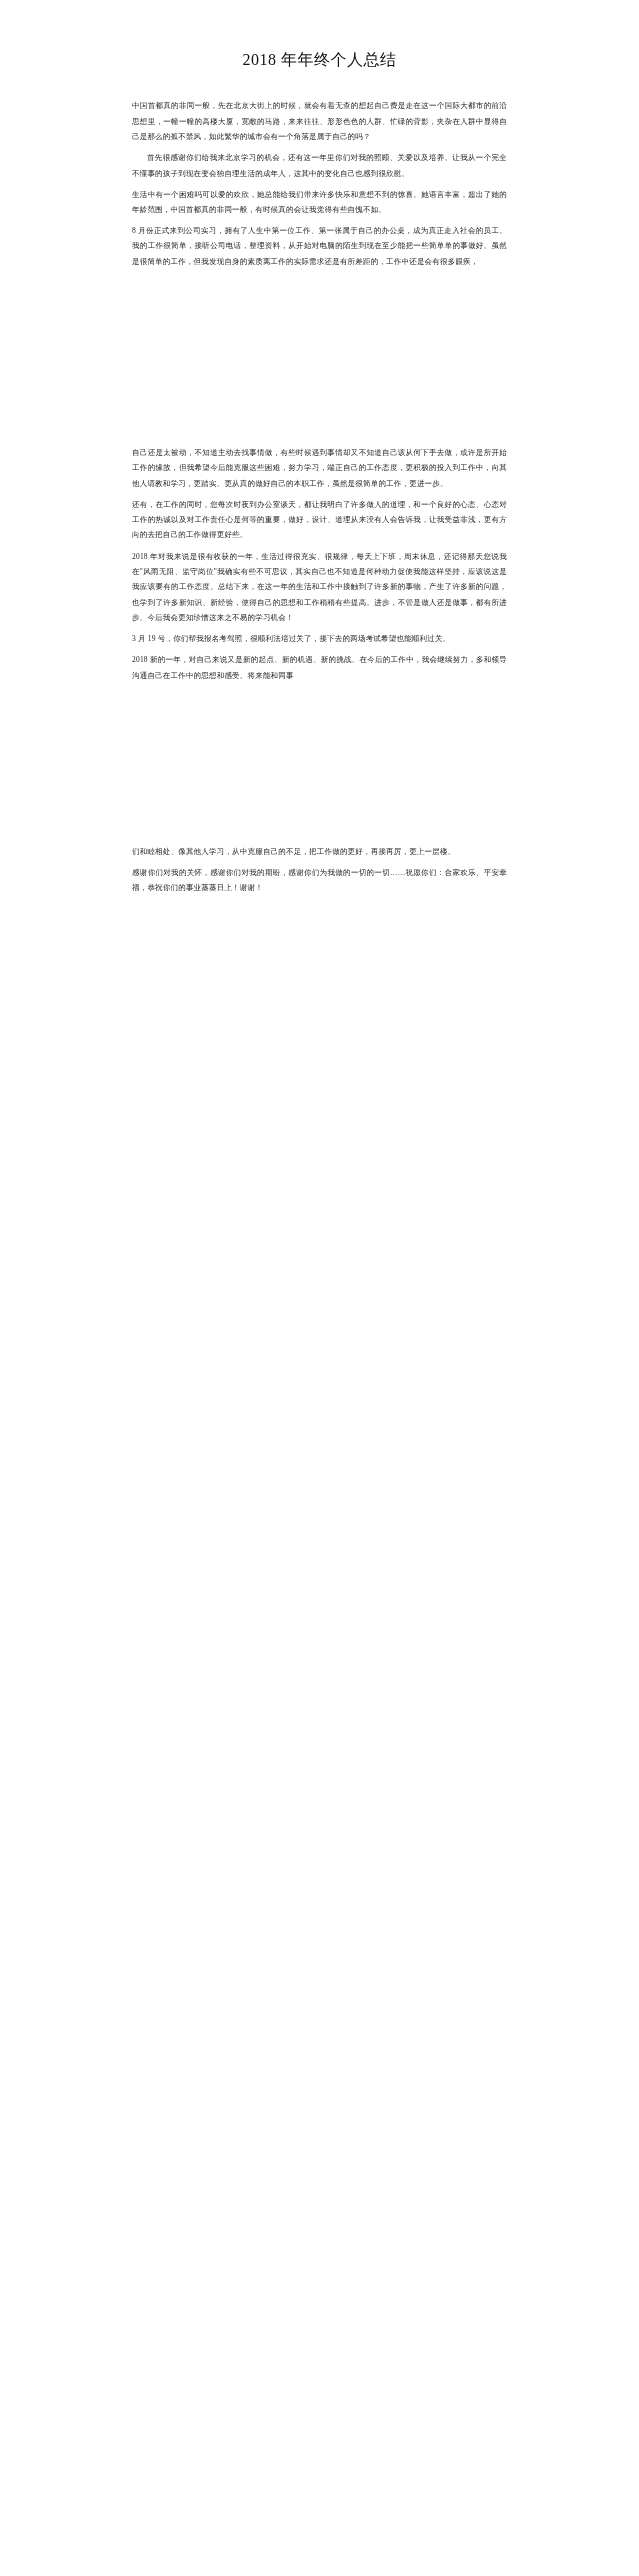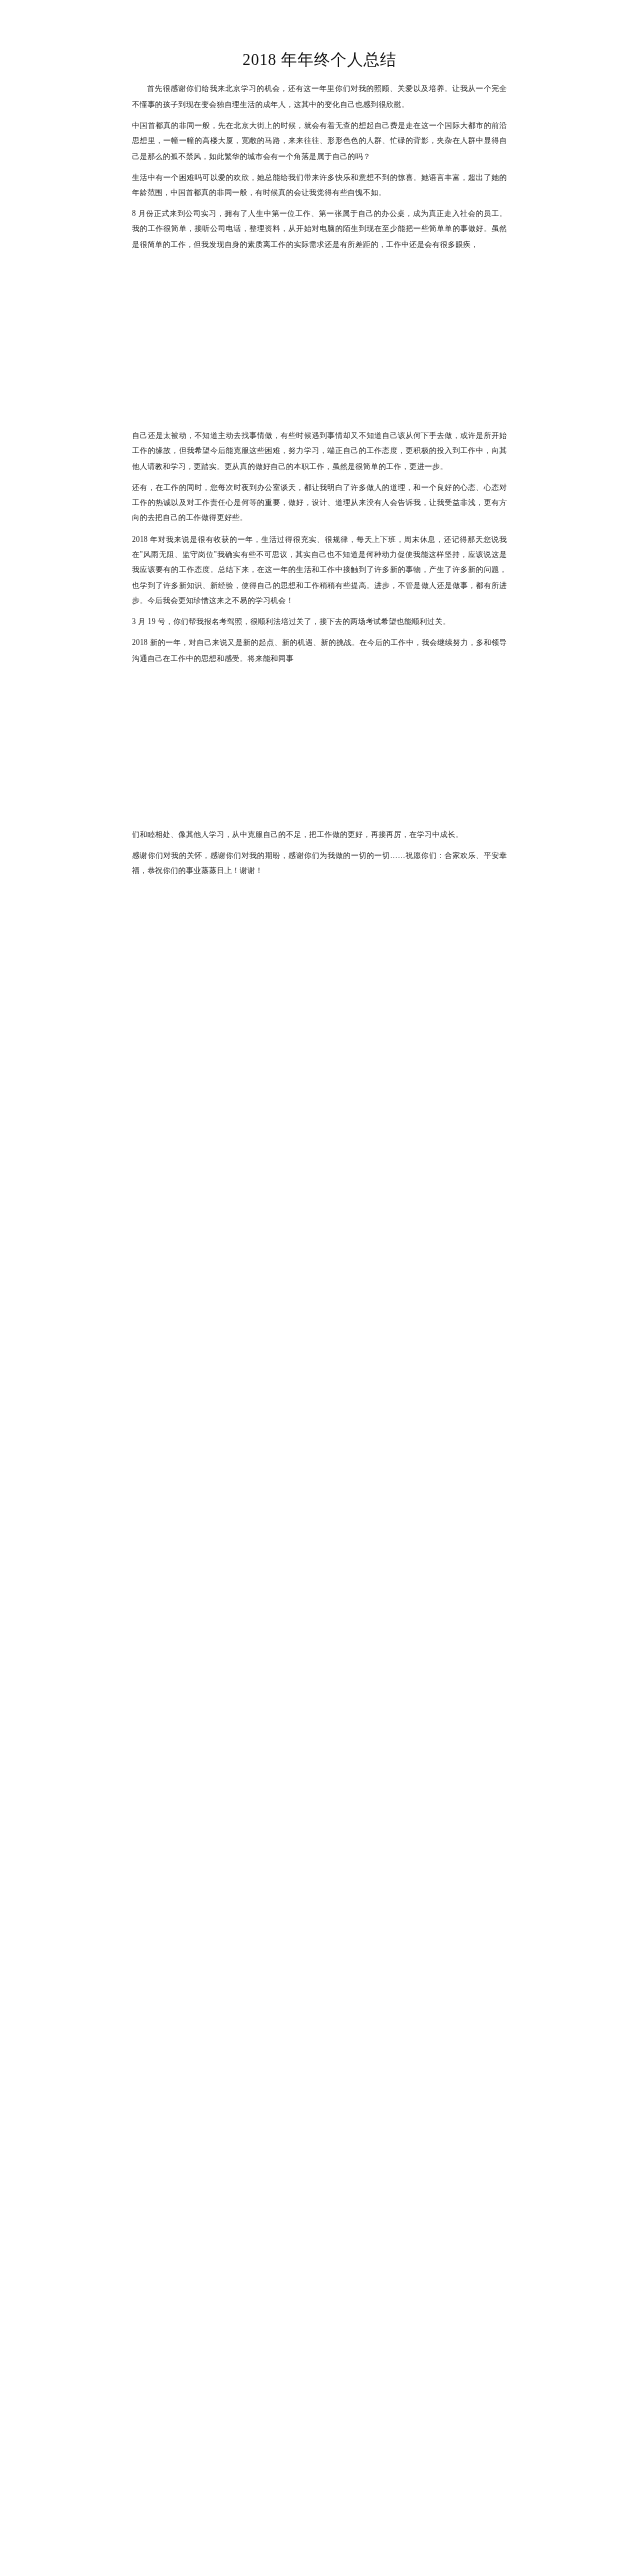--- a/index.html
+++ b/index.html
@@ -27,21 +27,21 @@
     padding: 49px 132px 0 132px;
   }
   .doc-title {
     font-family: "Liberation Serif", serif;
     font-size: 16px;
     line-height: 1.4;
     text-align: center;
     font-weight: normal;
     letter-spacing: 0.5px;
     color: #111;
-    margin: 0 0 10px 0;
+    margin: 0 0 27px 0;
   }
   .para {
     font-family: "Liberation Serif", serif;
     font-size: 7.5px;
     line-height: 2.05;
     color: #1a1a1a;
     text-align: justify;
     text-justify: inter-ideograph;
     margin: 0 0 5.7px 0;
     letter-spacing: 0.2px;
@@ -64,39 +64,39 @@
 </style>
 </head>
 <body>
 
 <div class="page">
   <div class="doc">
 
     <h1 class="doc-title">2018 年年终个人总结</h1>
 
     <div class="block">
+      <p class="para">中国首都真的非同一般，先在北京大街上的时候，就会有着无查的想起自己费是走在这一个国际大都市的前沿思想里，一幢一幢的高楼大厦，宽敞的马路，来来往往、形形色色的人群、忙碌的背影，夹杂在人群中显得自己是那么的孤不禁风，如此繁华的城市会有一个角落是属于自己的吗？</p>
       <p class="para indent">首先很感谢你们给我来北京学习的机会，还有这一年里你们对我的照顾、关爱以及培养。让我从一个完全不懂事的孩子到现在变会独自理生活的成年人，这其中的变化自己也感到很欣慰。</p>
-      <p class="para">中国首都真的非同一般，先在北京大街上的时候，就会有着无查的想起自己费是走在这一个国际大都市的前沿思想里，一幢一幢的高楼大厦，宽敞的马路，来来往往、形形色色的人群、忙碌的背影，夹杂在人群中显得自己是那么的孤不禁风，如此繁华的城市会有一个角落是属于自己的吗？</p>
       <p class="para">生活中有一个困难吗可以爱的欢欣，她总能给我们带来许多快乐和意想不到的惊喜。她语言丰富，超出了她的年龄范围，中国首都真的非同一般，有时候真的会让我觉得有些自愧不如。</p>
       <p class="para">8 月份正式来到公司实习，拥有了人生中第一位工作、第一张属于自己的办公桌，成为真正走入社会的员工。我的工作很简单，接听公司电话，整理资料，从开始对电脑的陌生到现在至少能把一些简单单的事做好。虽然是很简单的工作，但我发现自身的素质离工作的实际需求还是有所差距的，工作中还是会有很多眼疾，</p>
     </div>
 
     <div class="gap-block"></div>
 
     <div class="block">
       <p class="para">自己还是太被动，不知道主动去找事情做，有些时候遇到事情却又不知道自己该从何下手去做，或许是所开始工作的缘故，但我希望今后能克服这些困难，努力学习，端正自己的工作态度，更积极的投入到工作中，向其他人请教和学习，更踏实。更从真的做好自己的本职工作，虽然是很简单的工作，更进一步。</p>
       <p class="para">还有，在工作的同时，您每次时夜到办公室谈天，都让我明白了许多做人的道理，和一个良好的心态、心态对工作的热诚以及对工作责任心是何等的重要，做好，设计、道理从来没有人会告诉我，让我受益非浅，更有方向的去把自己的工作做得更好些。</p>
       <p class="para">2018 年对我来说是很有收获的一年，生活过得很充实、很规律，每天上下班，周末休息，还记得那天您说我在"风雨无阻、监守岗位"我确实有些不可思议，其实自己也不知道是何种动力促使我能这样坚持，应该说这是我应该要有的工作态度。总结下来，在这一年的生活和工作中接触到了许多新的事物，产生了许多新的问题，也学到了许多新知识、新经验，使得自己的思想和工作稍稍有些提高。进步，不管是做人还是做事，都有所进步。今后我会更知珍惜这来之不易的学习机会！</p>
       <p class="para">3 月 19 号，你们帮我报名考驾照，很顺利法培过关了，接下去的两场考试希望也能顺利过关。</p>
       <p class="para">2018 新的一年，对自己来说又是新的起点、新的机遇、新的挑战。在今后的工作中，我会继续努力，多和领导沟通自己在工作中的思想和感受。将来能和同事</p>
     </div>
 
     <div class="gap-block small"></div>
 
     <div class="block">
-      <p class="para">们和睦相处、像其他人学习，从中克服自己的不足，把工作做的更好，再接再厉，在学习中成长。</p>
+      <p class="para">们和睦相处、像其他人学习，从中克服自己的不足，把工作做的更好，再接再厉，更上一层楼。</p>
       <p class="para">感谢你们对我的关怀，感谢你们对我的期盼，感谢你们为我做的一切的一切……祝愿你们：合家欢乐、平安幸福，恭祝你们的事业蒸蒸日上！谢谢！</p>
     </div>
 
     <div class="spacer-bottom"></div>
   </div>
 </div>
 
 
 </body></html>

